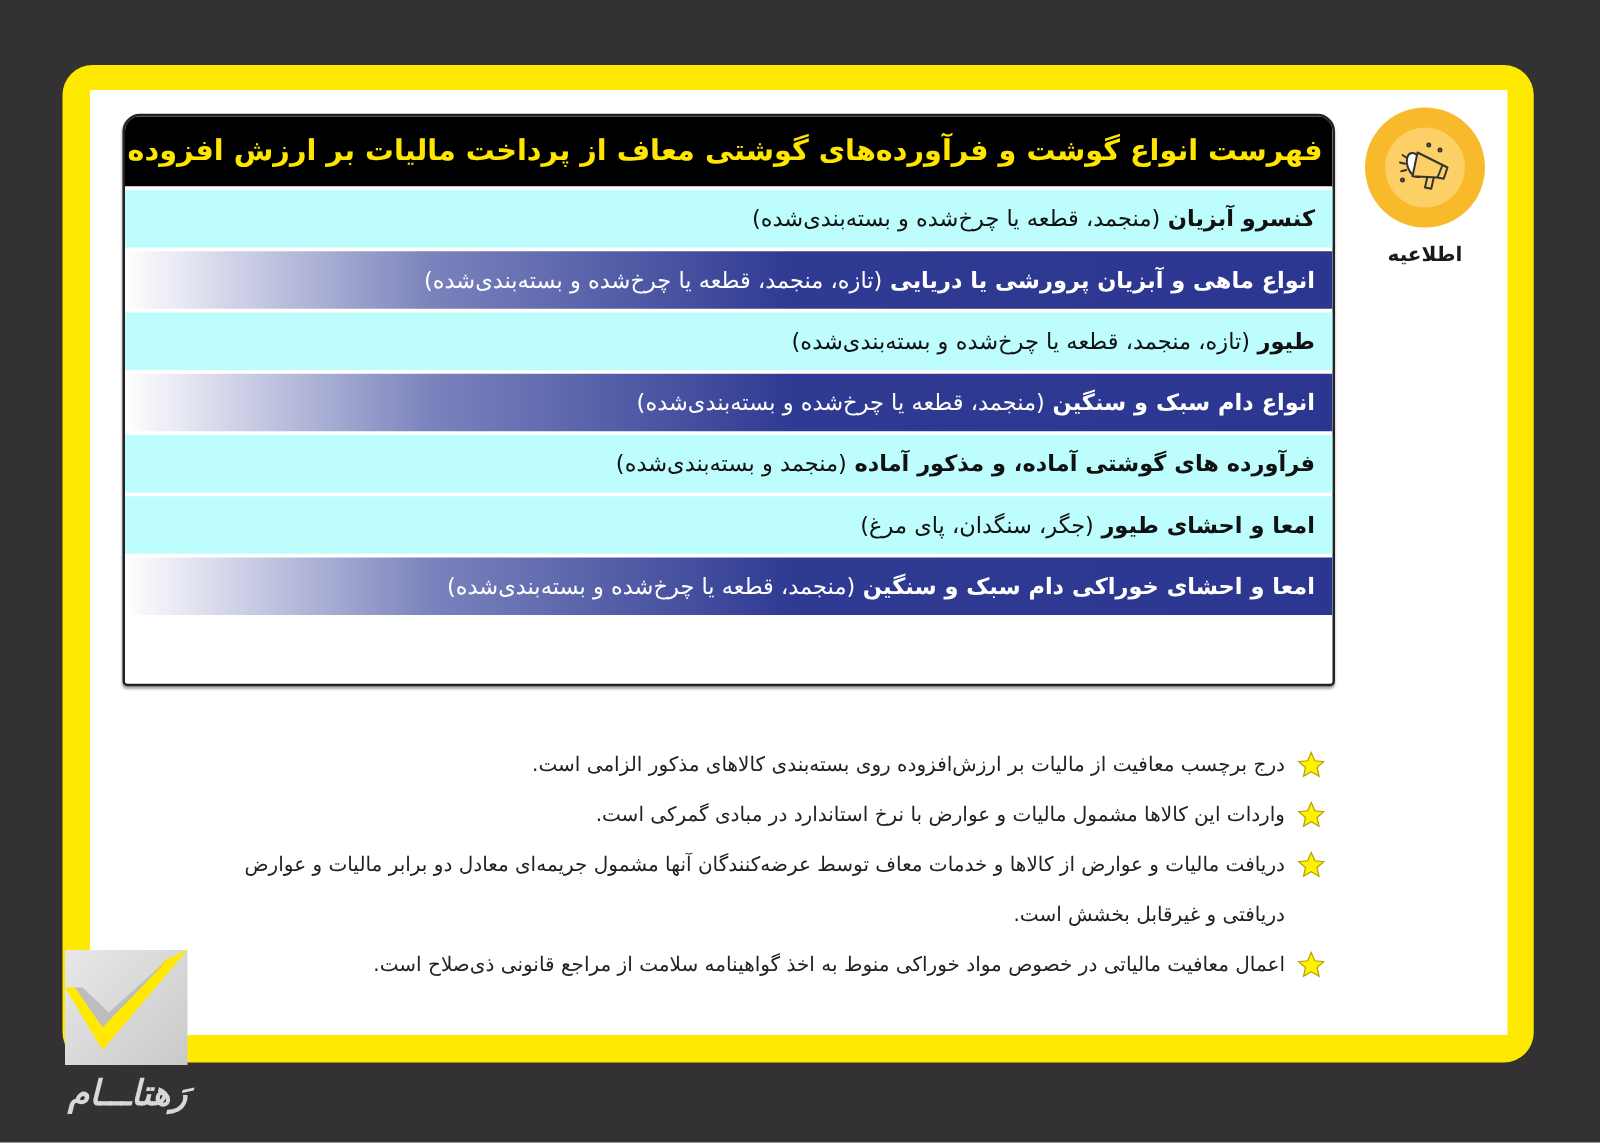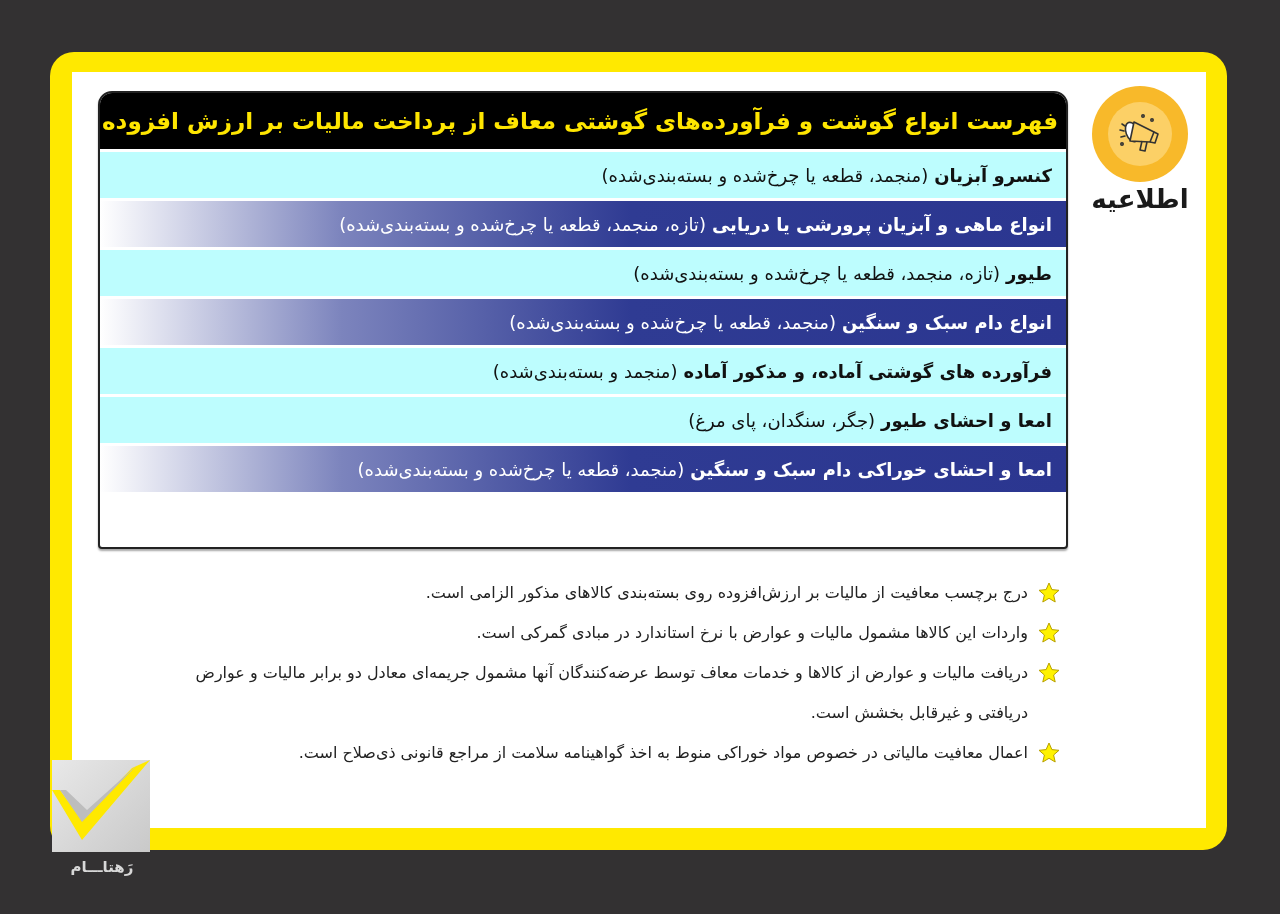--- a/index.html
+++ b/index.html
@@ -22,21 +22,21 @@
   .badge-circle {
     width:96px; height:96px; border-radius:50%;
     background:#f8b92a; margin:0 auto; position:relative;
   }
   .badge-inner {
     position:absolute; left:16px; top:16px; width:64px; height:64px; border-radius:50%;
     background:#fcd066;
   }
   .badge-inner svg { position:absolute; left:8px; top:8px; }
   .badge-label {
-    margin-top:2px; font-size:26px; font-weight:bold; color:#1a1a1a; direction:rtl;
+    margin-top:12px; font-size:16px; font-weight:bold; color:#1a1a1a; direction:rtl;
   }
   
   .table {
     position:absolute; left:98px; top:91px; width:966px; height:454px;
     border:2px solid #222; border-radius:14px 14px 4px 4px;
     overflow:hidden; background:#fff;
     box-shadow:0 2px 2px rgba(0,0,0,0.35);
   }
   .table-title {
     height:56px; background:#000; color:#ffe600;
@@ -50,32 +50,32 @@
     font-size:18px; white-space:nowrap;
   }
   .row.light { background:#bdfdfe; color:#111; }
   .row.dark {
     background:linear-gradient(to left, #2b3690 0%, #2f3b93 45%, #7c84bd 75%, #ffffff 100%);
     color:#fff;
   }
   .row .bold { font-weight:bold; margin-left:6px; }
   .row .detail { font-weight:normal; }
   
-  .notes { position:absolute; left:150px; top:573px; width:912px; direction:rtl; }
+  .notes { position:absolute; left:150px; top:592px; width:912px; direction:rtl; }
   .note { display:flex; align-items:flex-start; font-size:16px; color:#222; line-height:40px; }
   .note .star { flex:0 0 26px; margin-left:8px; margin-top:8px; }
   .note .text { flex:1; }
   
   .logo { position:absolute; left:52px; top:760px; width:100px; }
   .logo-box {
     width:98px; height:92px; background:linear-gradient(135deg,#e8e8e8,#c9c9c9);
     position:relative;
   }
   .logo-text {
-    margin-top:6px; color:#d8d8d8; font-size:15px; font-weight:bold; text-align:center; direction:rtl;
+    margin-top:6px; color:#d8d8d8; font-size:28px; font-weight:bold; text-align:center; direction:rtl;font-style:italic;
   }
 </style>
 </head>
 <body>
 
 <div class="frame"></div>
 <div class="panel"></div>
 
 <div class="badge">
   <div class="badge-circle">

